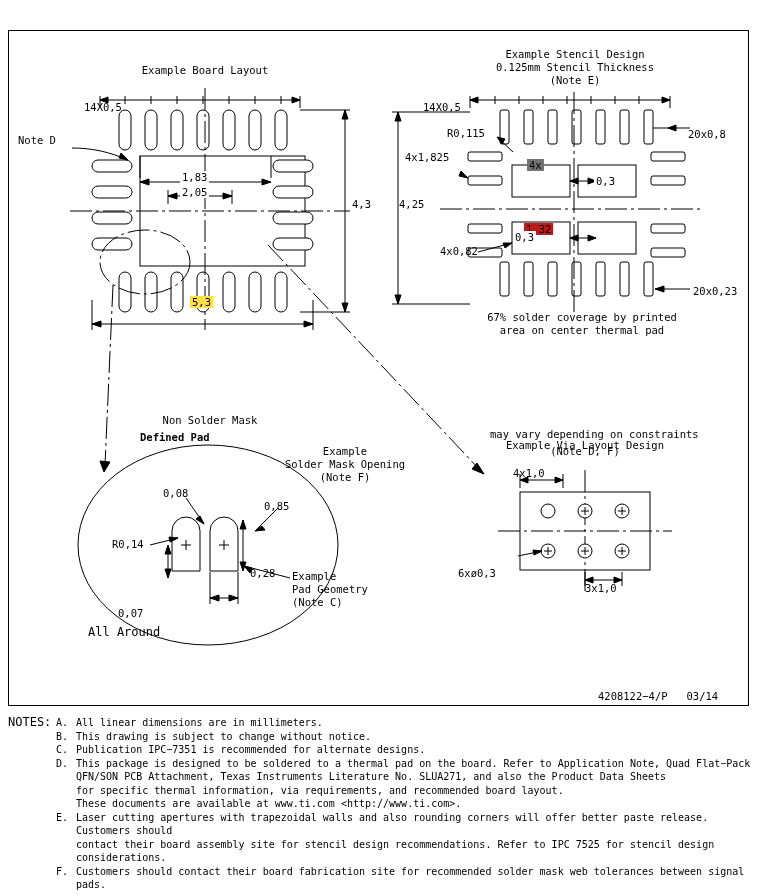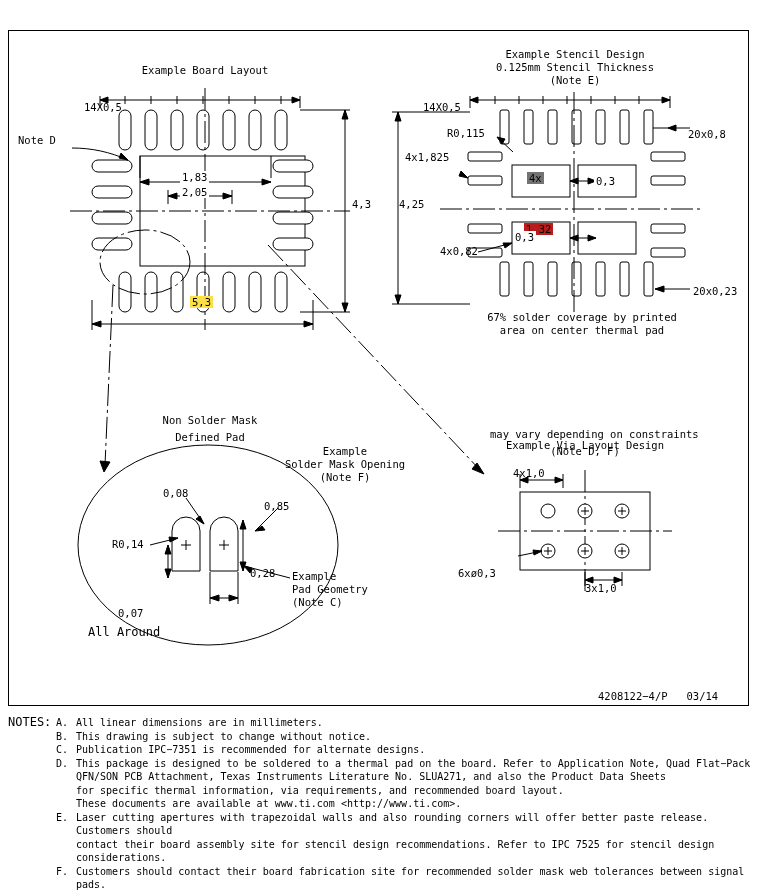--- a/index.html
+++ b/index.html
@@ -293,33 +293,33 @@
   <div class="lbl" style="left:180px;top:186px;background:#fff;padding:0 2px;">2,05</div>
   <div class="lbl" style="left:352px;top:198px;">4,3</div>
   <div class="lbl" style="left:190px;top:296px;background:#fde047;padding:0 2px;">5,3</div>
 
   <div class="lbl" style="left:490px;top:48px;width:170px;text-align:center;">Example Stencil Design</div>
   <div class="lbl" style="left:490px;top:61px;width:170px;text-align:center;">0.125mm Stencil Thickness</div>
   <div class="lbl" style="left:490px;top:74px;width:170px;text-align:center;">(Note E)</div>
   <div class="lbl" style="left:423px;top:101px;">14X0,5</div>
   <div class="lbl" style="left:447px;top:127px;">R0,115</div>
   <div class="lbl" style="left:405px;top:151px;">4x1,825</div>
-  <div class="lbl" style="left:527px;top:172px;background:#737373;padding:0 2px;">4x</div>
+  <div class="lbl" style="left:527px;top:159px;background:#737373;padding:0 2px;">4x</div>
   <div class="lbl" style="left:524px;top:181px;background:#b91c1c;padding:0 2px;margin-top:42px;">1,32</div>
   <div class="lbl" style="left:594px;top:175px;background:#fff;padding:0 2px;">0,3</div>
   <div class="lbl" style="left:513px;top:231px;background:#fff;padding:0 2px;">0,3</div>
   <div class="lbl" style="left:440px;top:245px;">4x0,82</div>
   <div class="lbl" style="left:688px;top:128px;">20x0,8</div>
   <div class="lbl" style="left:693px;top:285px;">20x0,23</div>
   <div class="lbl" style="left:399px;top:198px;">4,25</div>
   <div class="lbl" style="left:482px;top:311px;width:200px;text-align:center;">67% solder coverage by printed</div>
   <div class="lbl" style="left:482px;top:324px;width:200px;text-align:center;">area on center thermal pad</div>
 
   <div class="lbl" style="left:140px;top:414px;width:140px;text-align:center;">Non Solder Mask</div>
-  <div class="lbl" style="left:140px;top:431px;width:140px;text-align:center;">Defined Pad</div>
+  <div class="lbl" style="left:140px;top:431px;width:140px;text-align:left;font-weight:bold;">Defined Pad</div>
   <div class="lbl" style="left:280px;top:445px;width:130px;text-align:center;">Example</div>
   <div class="lbl" style="left:280px;top:458px;width:130px;text-align:center;">Solder Mask Opening</div>
   <div class="lbl" style="left:280px;top:471px;width:130px;text-align:center;">(Note F)</div>
   <div class="lbl" style="left:163px;top:487px;">0,08</div>
   <div class="lbl" style="left:112px;top:538px;">R0,14</div>
   <div class="lbl" style="left:264px;top:500px;">0,85</div>
   <div class="lbl" style="left:250px;top:567px;">0,28</div>
   <div class="lbl" style="left:118px;top:607px;">0,07</div>
   <div class="lbl" style="left:88px;top:626px;font-size:12px;">All Around</div>
   <div class="lbl" style="left:292px;top:570px;width:110px;">Example</div>

